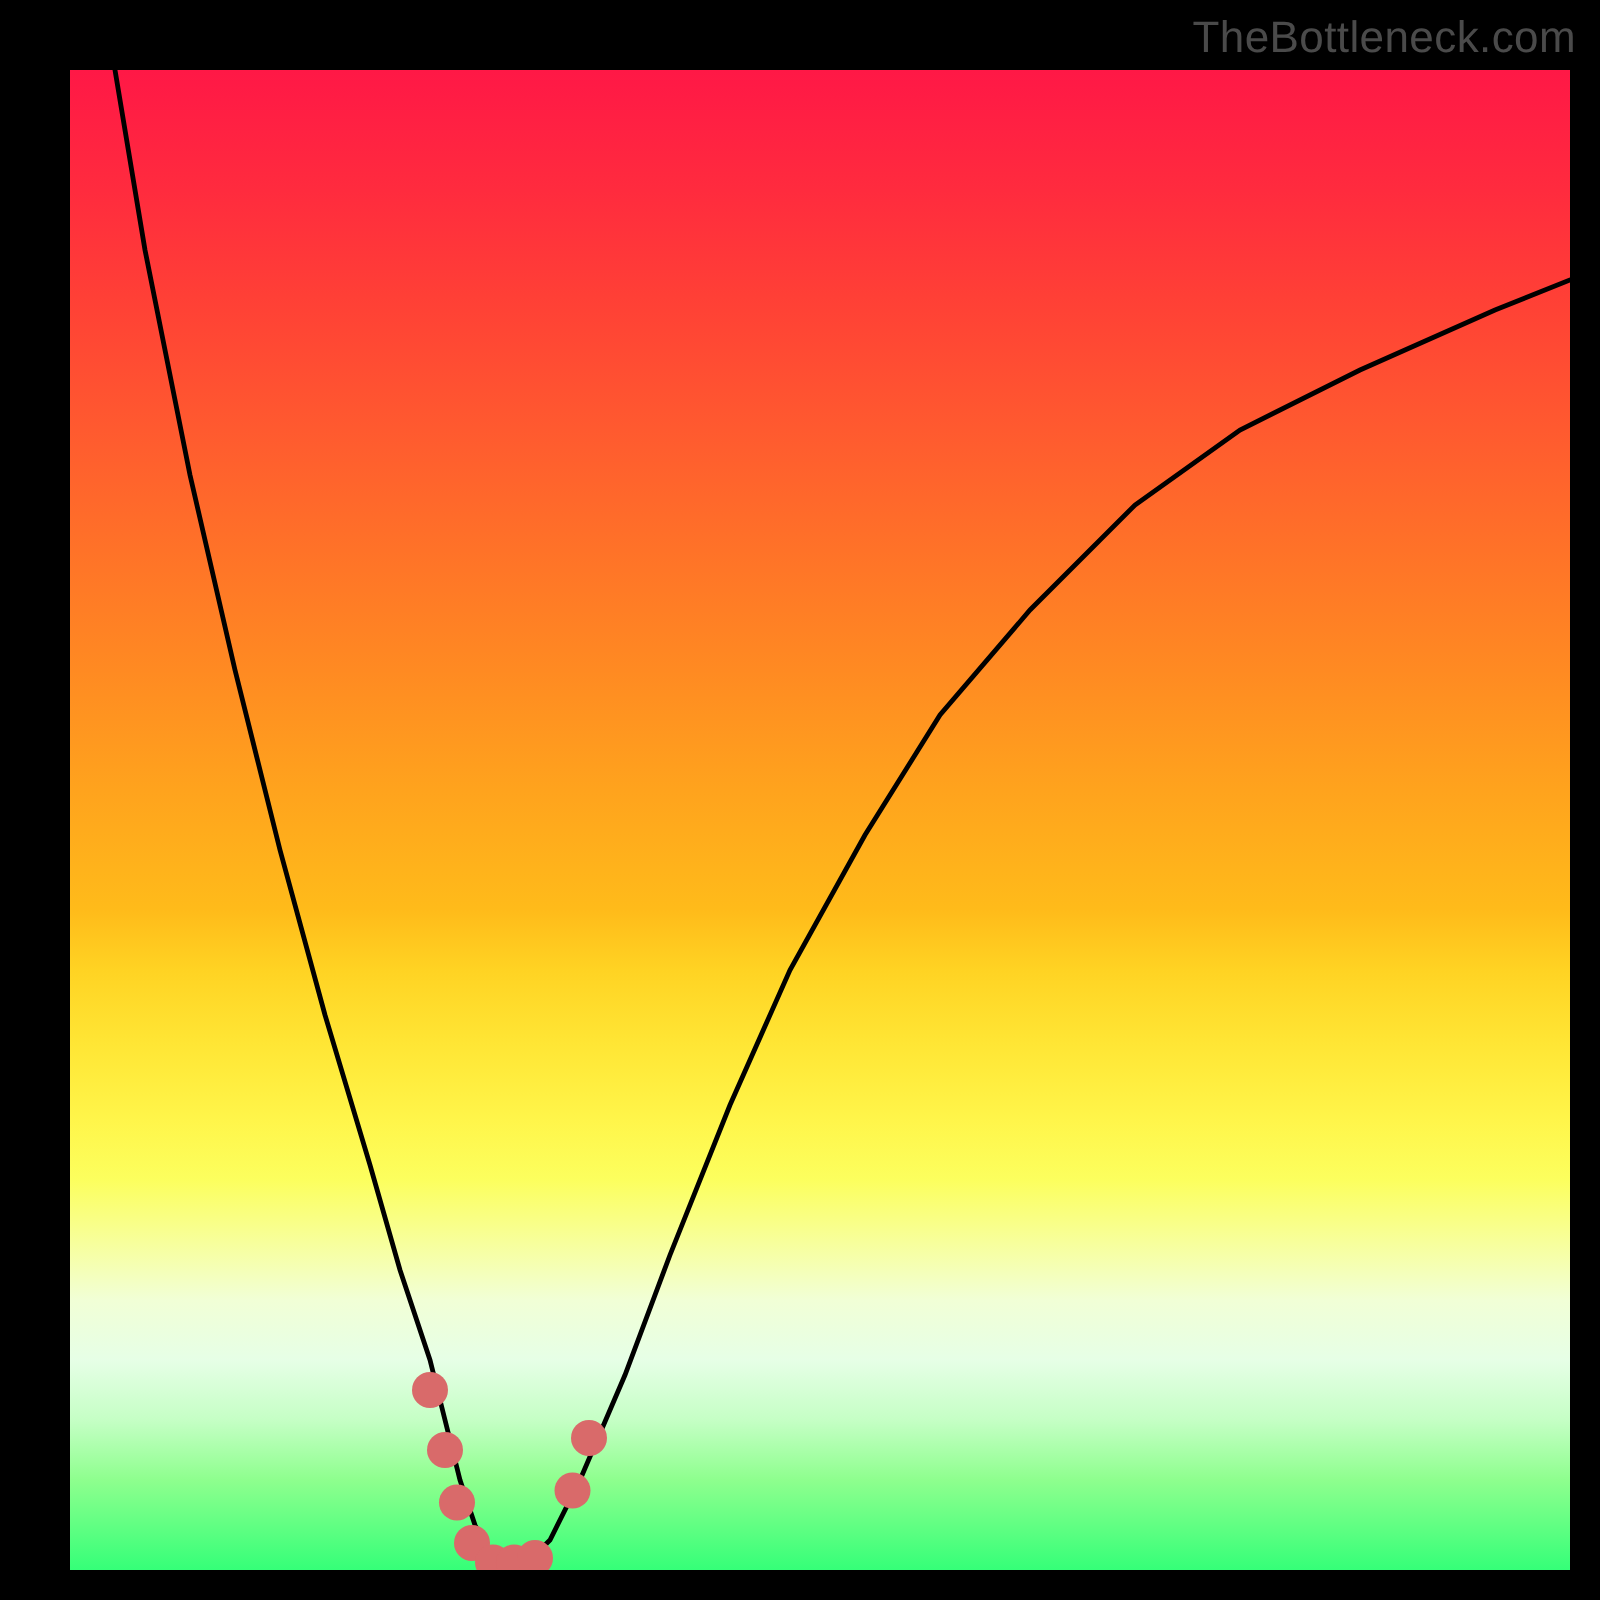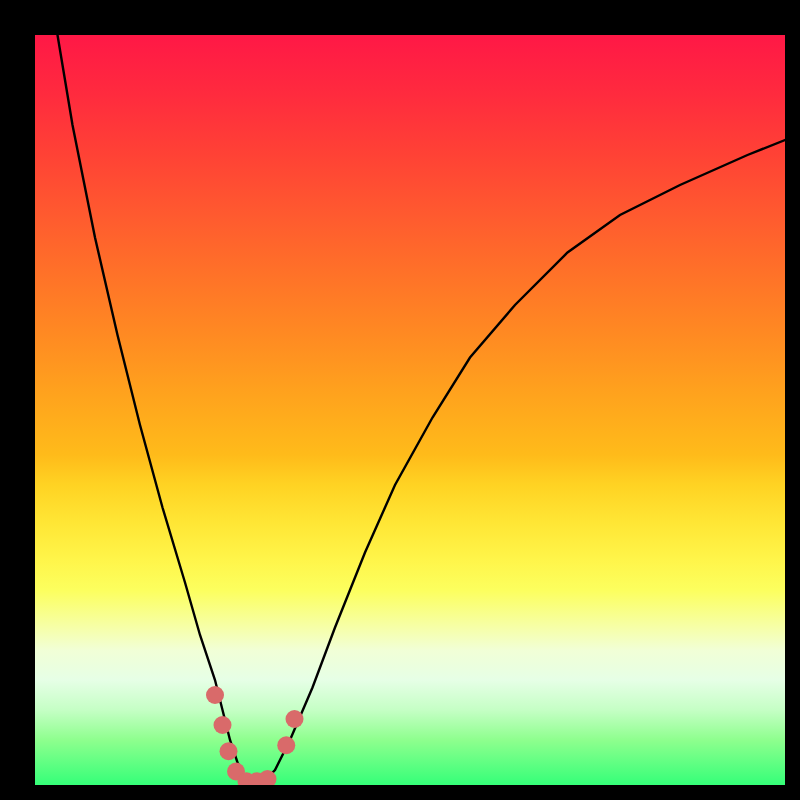--- a/index.html
+++ b/index.html
@@ -79,13 +79,14 @@
           <circle cx="193.50" cy="716.25" r="9" fill="#d96a6a" stroke="#c85c5c" stroke-width="0"></circle>
           <circle cx="201.00" cy="736.50" r="9" fill="#d96a6a" stroke="#c85c5c" stroke-width="0"></circle>
           <circle cx="211.50" cy="746.25" r="9" fill="#d96a6a" stroke="#c85c5c" stroke-width="0"></circle>
           <circle cx="222.00" cy="746.25" r="9" fill="#d96a6a" stroke="#c85c5c" stroke-width="0"></circle>
           <circle cx="232.50" cy="744.00" r="9" fill="#d96a6a" stroke="#c85c5c" stroke-width="0"></circle>
           <circle cx="251.25" cy="710.25" r="9" fill="#d96a6a" stroke="#c85c5c" stroke-width="0"></circle>
           <circle cx="259.50" cy="684.00" r="9" fill="#d96a6a" stroke="#c85c5c" stroke-width="0"></circle>
         </g>
     </svg>
   </div>
+  <div class="watermark">TheBottleneck.com</div>
 </div>
 
 </body></html>

